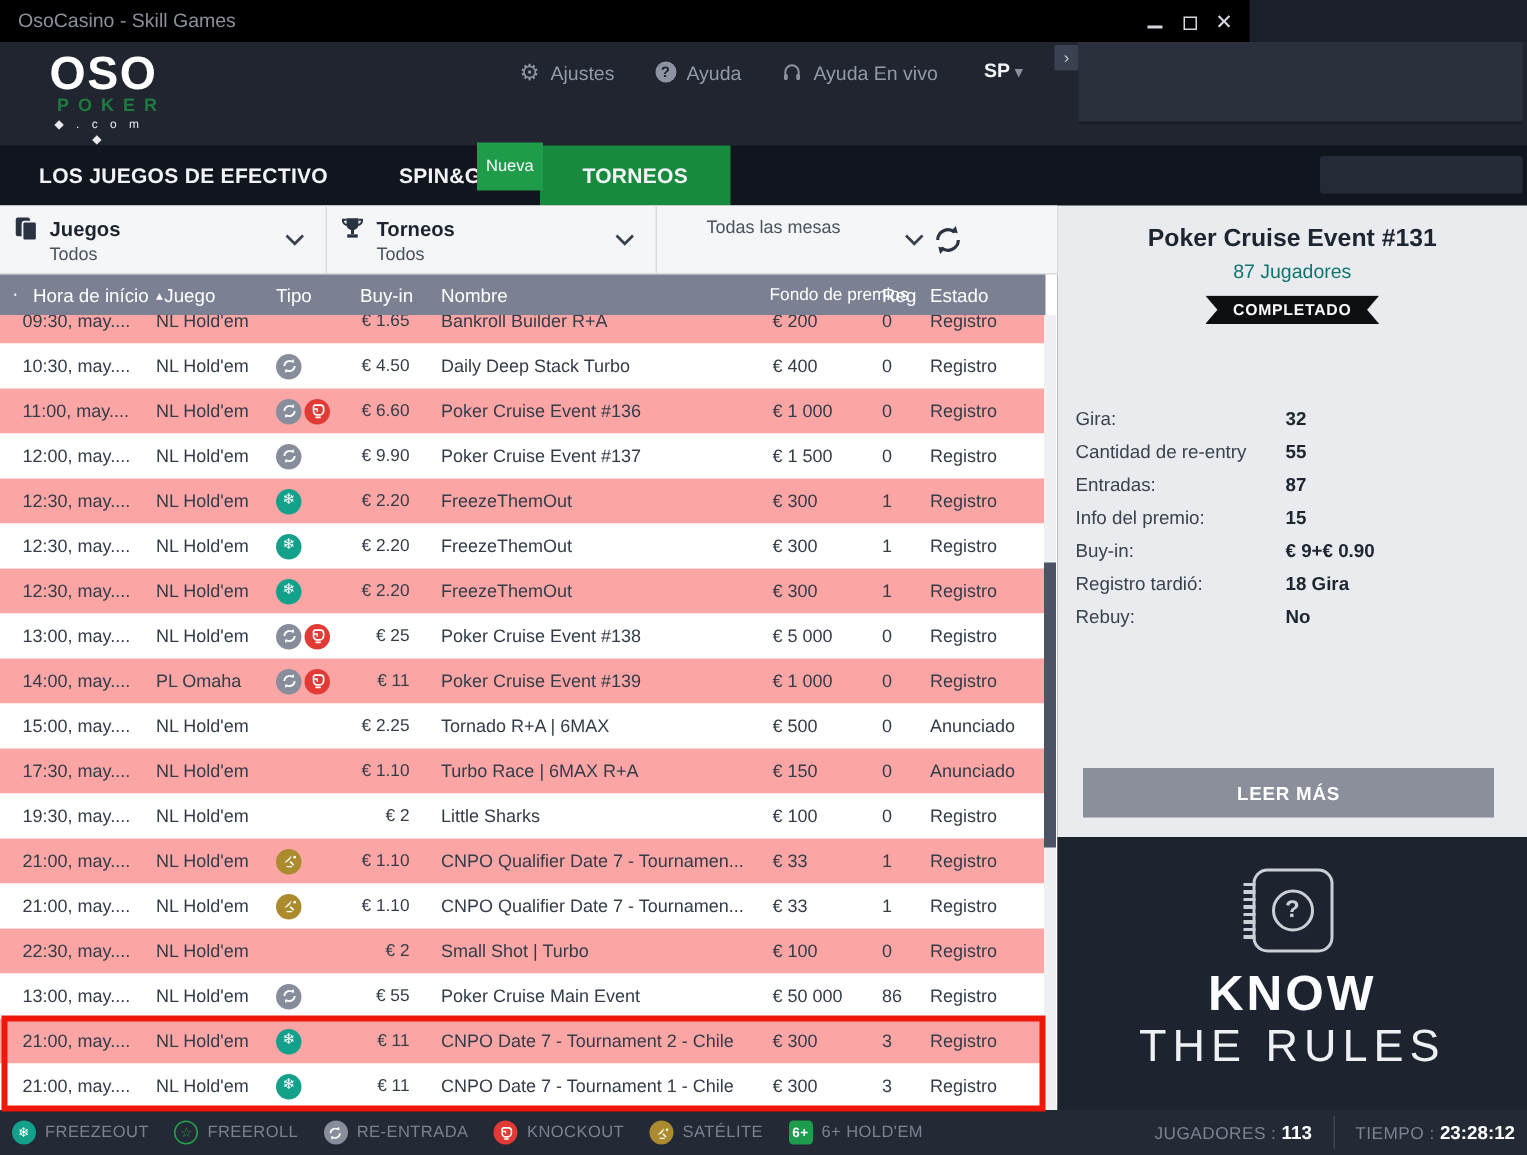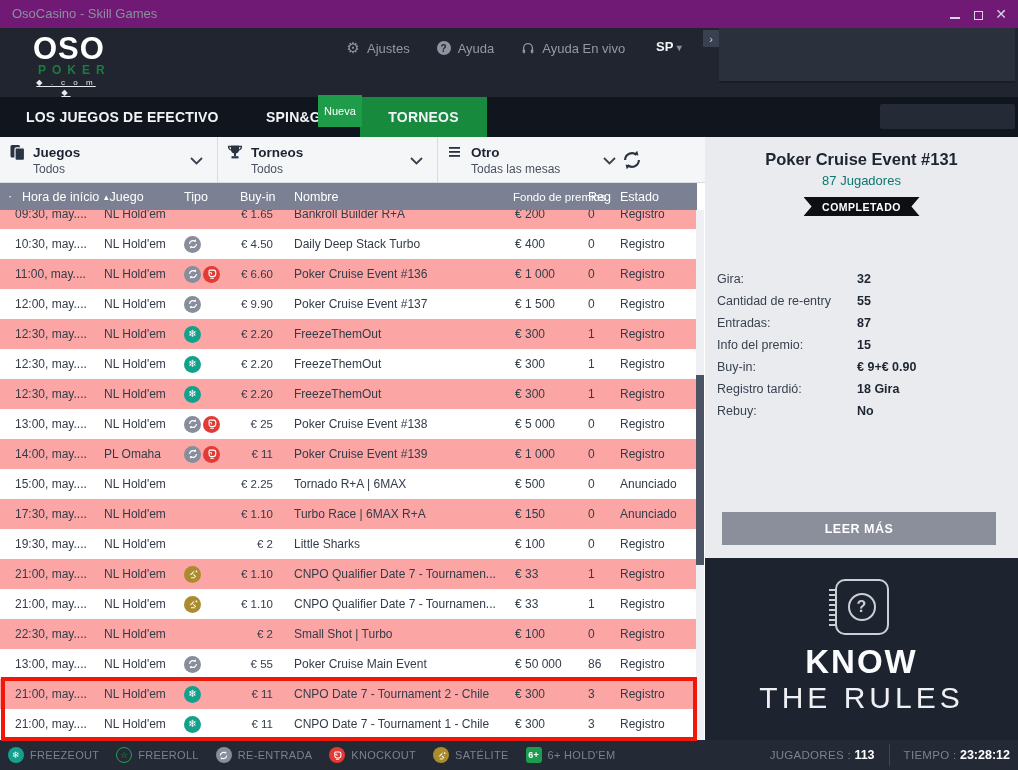--- a/index.html
+++ b/index.html
@@ -1,33 +1,33 @@
 <!DOCTYPE html>
 <html><head>
 <meta charset="utf-8">
 <style>
   html,body{margin:0;padding:0;background:#0d1119;}
   *{box-sizing:border-box;font-family:"Liberation Sans",sans-serif;}
   .app{position:relative;width:1018px;height:770px;overflow:hidden;background:#1a1f2b;}
 
   
-  .titlebar{position:absolute;left:0;top:0;width:1018px;height:28px;background:#701a75;}
+  .titlebar{position:absolute;left:0;top:0;width:833px;height:28px;background:#000000;}
   .titlebar .wtitle{position:absolute;left:12px;top:6px;font-size:13px;color:#8a909c;}
   .wctrls{position:absolute;right:10px;top:0;height:28px;display:flex;align-items:center;gap:9px;}
   .wbtn{width:14px;height:14px;display:inline-flex;align-items:flex-end;justify-content:center;color:#d4d8df;cursor:default;}
   .wbtn.min span{display:block;width:10px;height:0;border-bottom:2px solid #d4d8df;margin-bottom:2px;}
   .wbtn.max span{display:block;width:9px;height:9px;border:1.5px solid #d4d8df;margin-bottom:1px;}
   .wbtn.cls{font-size:14px;line-height:14px;align-items:center;}
 
   
   .header{position:absolute;left:0;top:28px;width:1018px;height:69px;background:#20252f;}
   .logo{position:absolute;left:33px;top:6px;text-align:center;width:66px;}
   .logo .l1{font-size:31px;font-weight:800;color:#fff;letter-spacing:1px;line-height:30px;}
   .logo .l2{font-size:12px;font-weight:700;color:#1e7a3e;letter-spacing:6px;line-height:12px;margin-left:5px;}
-  .logo .l3{font-size:8px;color:#e8eaee;letter-spacing:3px;line-height:10px;margin-top:2px;text-decoration:underline;}
+  .logo .l3{font-size:8px;color:#e8eaee;letter-spacing:3px;line-height:10px;margin-top:2px;}
   .menu{position:absolute;left:345px;top:0;height:40px;display:flex;align-items:center;gap:26px;}
   .menu-item{display:flex;align-items:center;gap:6px;font-size:13px;color:#939aa7;cursor:default;}
   .micon{display:inline-flex;width:16px;height:16px;align-items:center;justify-content:center;}
   .gear{font-size:15px;color:#8d93a0;}
   .qcirc{width:14px;height:14px;border-radius:50%;background:#8d93a0;color:#20252f;font-size:10px;font-weight:700;display:inline-flex;align-items:center;justify-content:center;}
   .lang{position:absolute;left:656px;top:11px;font-size:13px;font-weight:700;color:#f2f4f7;}
   .lang .caret{color:#8a909c;font-size:10px;}
   .expand-btn{position:absolute;left:703px;top:2px;width:16px;height:17px;background:#3a4150;color:#cfd4dc;font-size:11px;display:flex;align-items:center;justify-content:center;border-radius:1px;}
   .side-panel{position:absolute;left:719px;top:0;width:296px;height:55px;background:#2a303c;border-bottom:2px solid #171c25;}
 
@@ -209,30 +209,20 @@
               </svg>
             </span>
           <span class="ftitle">Torneos</span>
         </div>
         <div class="fsub">Todos</div>
         <span class="fchev"><svg width="13" height="8" viewBox="0 0 13 8">
               <path d="M1 1l5.5 5.5L12 1" fill="none" stroke="#39414f" stroke-width="1.8"></path>
             </svg></span>
       </div>
       <div class="fsec s3">
-        <div class="ftitle-row">
-          <span class="ficon">
-              <svg viewBox="0 0 18 18">
-                <rect x="3" y="4" width="11" height="1.8" fill="#2a3342"></rect>
-                <rect x="3" y="8" width="11" height="1.8" fill="#2a3342"></rect>
-                <rect x="3" y="12" width="11" height="1.8" fill="#2a3342"></rect>
-              </svg>
-            </span>
-          <span class="ftitle">Otro</span>
-        </div>
         <div class="fsub">Todas las mesas</div>
         <span class="fchev" style="right:42px"><svg width="13" height="8" viewBox="0 0 13 8">
               <path d="M1 1l5.5 5.5L12 1" fill="none" stroke="#39414f" stroke-width="1.8"></path>
             </svg></span>
         <span class="refresh-btn"><svg viewBox="0 0 16 16" width="24" height="24">
               <path d="M3.4 8a4.6 4.6 0 0 1 7.6-3.4" fill="none" stroke="#2a3342" stroke-width="1.4"></path>
               <path d="M12.6 8a4.6 4.6 0 0 1-7.6 3.4" fill="none" stroke="#2a3342" stroke-width="1.4"></path>
               <path d="M11.5 1.8l.8 3.2-3.2-.7z" fill="#2a3342"></path>
               <path d="M4.5 14.2l-.8-3.2 3.2.7z" fill="#2a3342"></path>
             </svg></span>

